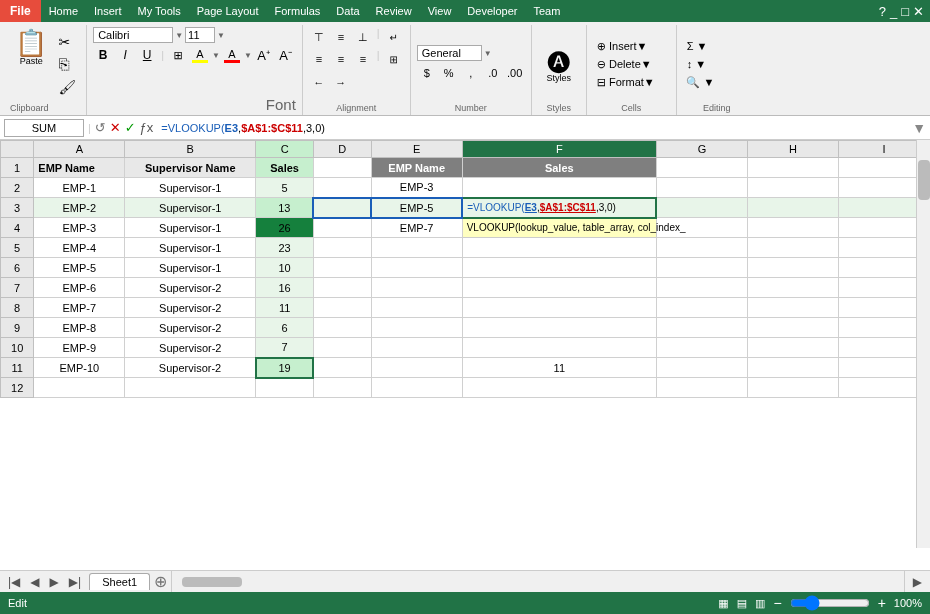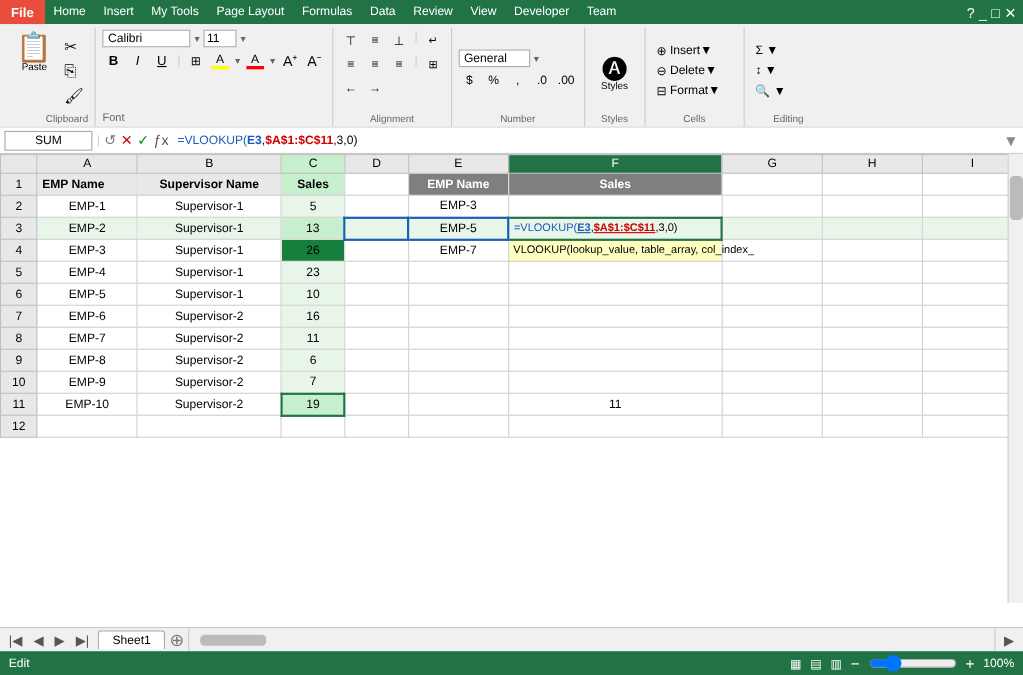--- a/index.html
+++ b/index.html
@@ -80,21 +80,21 @@
           <div class="paste-btn" style="display:flex; flex-direction:column; align-items:center; padding:2px 4px;">
             <div style="font-size:26px; line-height:1; color:#217346;">📋</div>
             <div style="font-size:9px;">Paste</div>
           </div>
           <div style="display:flex; flex-direction:column; gap:2px; justify-content:center;">
             <div class="small-btn" style="font-size:14px;">✂</div>
             <div class="small-btn" style="font-size:14px;">⎘</div>
             <div class="small-btn" style="font-size:14px;">🖌</div>
           </div>
         </div>
-        <div style="font-size:9px; color:#666; text-align:right; margin-top:2px;">Clipboard</div>
+        <div style="font-size:9px; color:#666; text-align:left; margin-top:2px;">Clipboard</div>
       </div>
 
       <div style="display:flex; flex-direction:column; border-right:1px solid #ccc; padding:2px 6px; min-width:130px;">
         <div style="flex:1;">
           <div style="display:flex; align-items:center; gap:2px; margin-bottom:2px;">
             <input class="font-name-box" type="text" style="width: 80px; border: 1px solid rgb(170, 170, 170); padding: 1px 4px; font-size: 11px;" value="Calibri">
             <span class="dropdown-arrow">▼</span>
             <input class="font-size-box" type="text" style="width: 30px; border: 1px solid rgb(170, 170, 170); padding: 1px 2px; font-size: 11px;" value="11">
             <span class="dropdown-arrow">▼</span>
           </div>
@@ -115,21 +115,21 @@
               <div style="display:flex; flex-direction:column; align-items:center;">
                 <span>A</span>
                 <div class="color-bar-a"></div>
               </div>
             </div>
             <span class="dropdown-arrow">▼</span>
             <div class="border-btn" style="font-size:13px;">A⁺</div>
             <div class="border-btn" style="font-size:13px;">A⁻</div>
           </div>
         </div>
-        <div style="font-size:10px; color:#666; text-align:left; margin-top:12px;">Font</div>
+        <div style="font-size:15px; color:#666; text-align:right; margin-top:12px;">Font</div>
       </div>
 
       <div style="display:flex; flex-direction:column; border-right:1px solid #ccc; padding:2px 6px; min-width:100px;">
         <div style="flex:1; display:flex; flex-direction:column; gap:2px; justify-content:center;">
           <div style="display:flex; gap:2px;">
             <div class="border-btn">⊤</div>
             <div class="border-btn">≡</div>
             <div class="border-btn">⊥</div>
             <span style="color:#ccc; margin:0 2px;">|</span>
             <div class="border-btn" style="font-size:10px;">↵</div>

